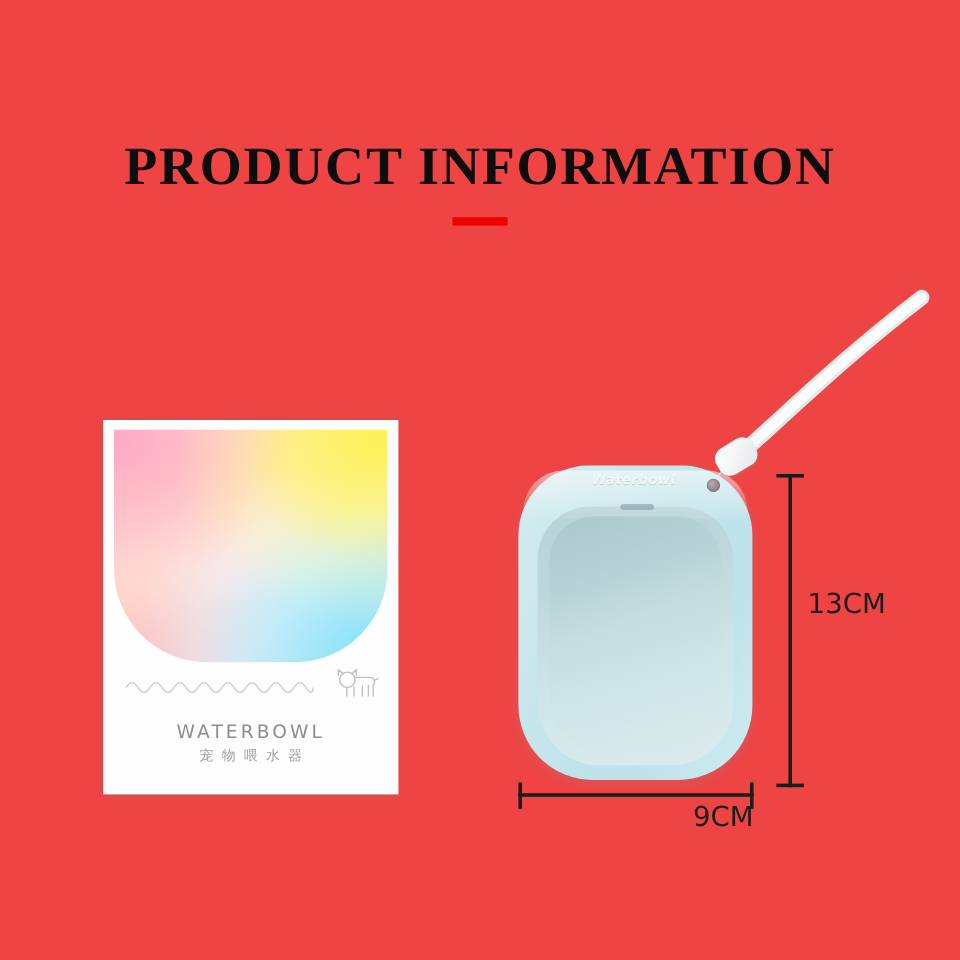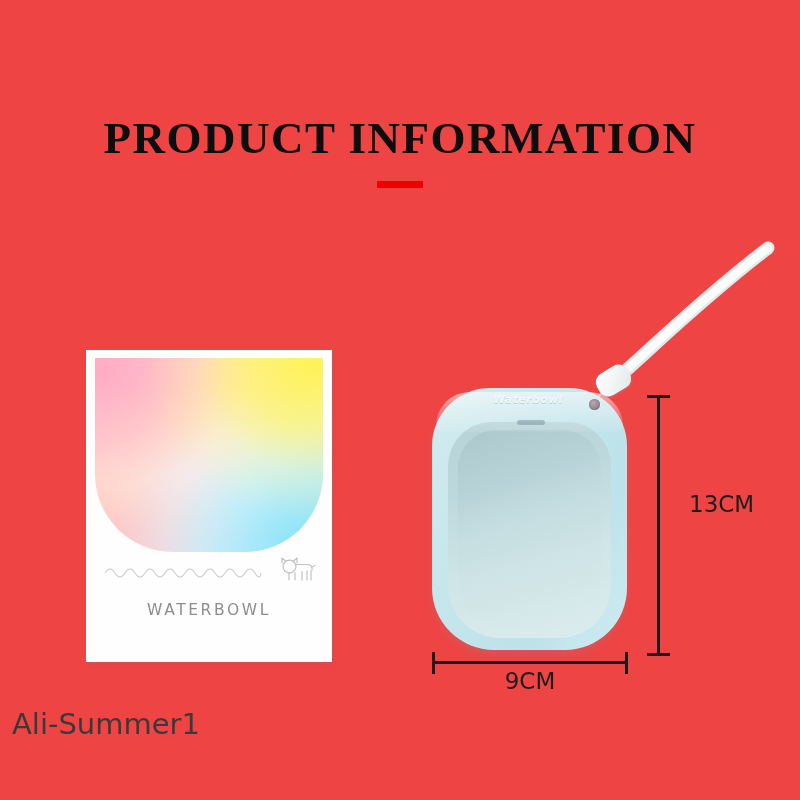--- a/index.html
+++ b/index.html
@@ -239,21 +239,20 @@
   .dim-v-cap-top { top: 395px; }
   .dim-v-cap-bot { top: 653px; }
   .dim-v-label {
     position: absolute;
     left: 673px;
     top: 491px;
     font-family: "DejaVu Sans", sans-serif;
     font-size: 23px;
     color: #1c1c1c;
     white-space: nowrap;
-    margin-left: 16px;
   }
 
   .dim-h {
     position: absolute;
     left: 432px;
     top: 661px;
     width: 196px;
     height: 3px;
     background: #1c1c1c;
   }
@@ -265,21 +264,21 @@
     height: 22px;
     background: #1c1c1c;
   }
   .dim-h-cap-left { left: 432px; }
   .dim-h-cap-right { left: 625px; }
   .dim-h-label {
     position: absolute;
     left: 432px;
     top: 668px;
     width: 196px;
-    text-align: center;
+    text-align: right;
     font-family: "DejaVu Sans", sans-serif;
     font-size: 23px;
     color: #1c1c1c;
     white-space: nowrap;
   }
 
   
   .watermark {
     position: absolute;
     left: 12px;
@@ -314,20 +313,21 @@
           <path d="M17,7.5 L21,4 L21,9"></path>
           <circle cx="13.5" cy="12.5" r="6.4"></circle>
           <path d="M19.5,10.5 L31,10.5 Q36,10.5 36,14 L36,16"></path>
           <path d="M36,13 L39,11.5"></path>
           <path d="M19,18.5 L19,26 M26,17.5 L26,26 M31,17 L31,26 M35,16.5 L35,26"></path>
           <path d="M13,18.8 L13,26"></path>
         </g>
       </svg>
 
       <div class="brand-en">WATERBOWL</div>
+      <div class="brand-cn">宠物喂水器</div>
     </div>
   </div>
 
   <div class="product-area">
 
     <svg class="cable" viewBox="0 0 400 460">
       <path d="M213,152 C250,120 300,70 368,18" fill="none" stroke="#e3e8ea" stroke-width="13" stroke-linecap="round"></path>
       <path d="M213,152 C250,120 300,70 368,18" fill="none" stroke="#fbfcfc" stroke-width="8" stroke-linecap="round"></path>
       <path d="M196,170 L205,158" fill="none" stroke="#b7bfc3" stroke-width="1.6" stroke-linecap="round"></path>
     </svg>
@@ -346,15 +346,14 @@
   <div class="dim-v"></div>
   <div class="dim-v-cap-top"></div>
   <div class="dim-v-cap-bot"></div>
   <div class="dim-v-label">13CM</div>
 
   <div class="dim-h"></div>
   <div class="dim-h-cap-left"></div>
   <div class="dim-h-cap-right"></div>
   <div class="dim-h-label">9CM</div>
 
-  <div class="watermark">Ali-Summer1</div>
 
 </div>
 
 </body></html>

